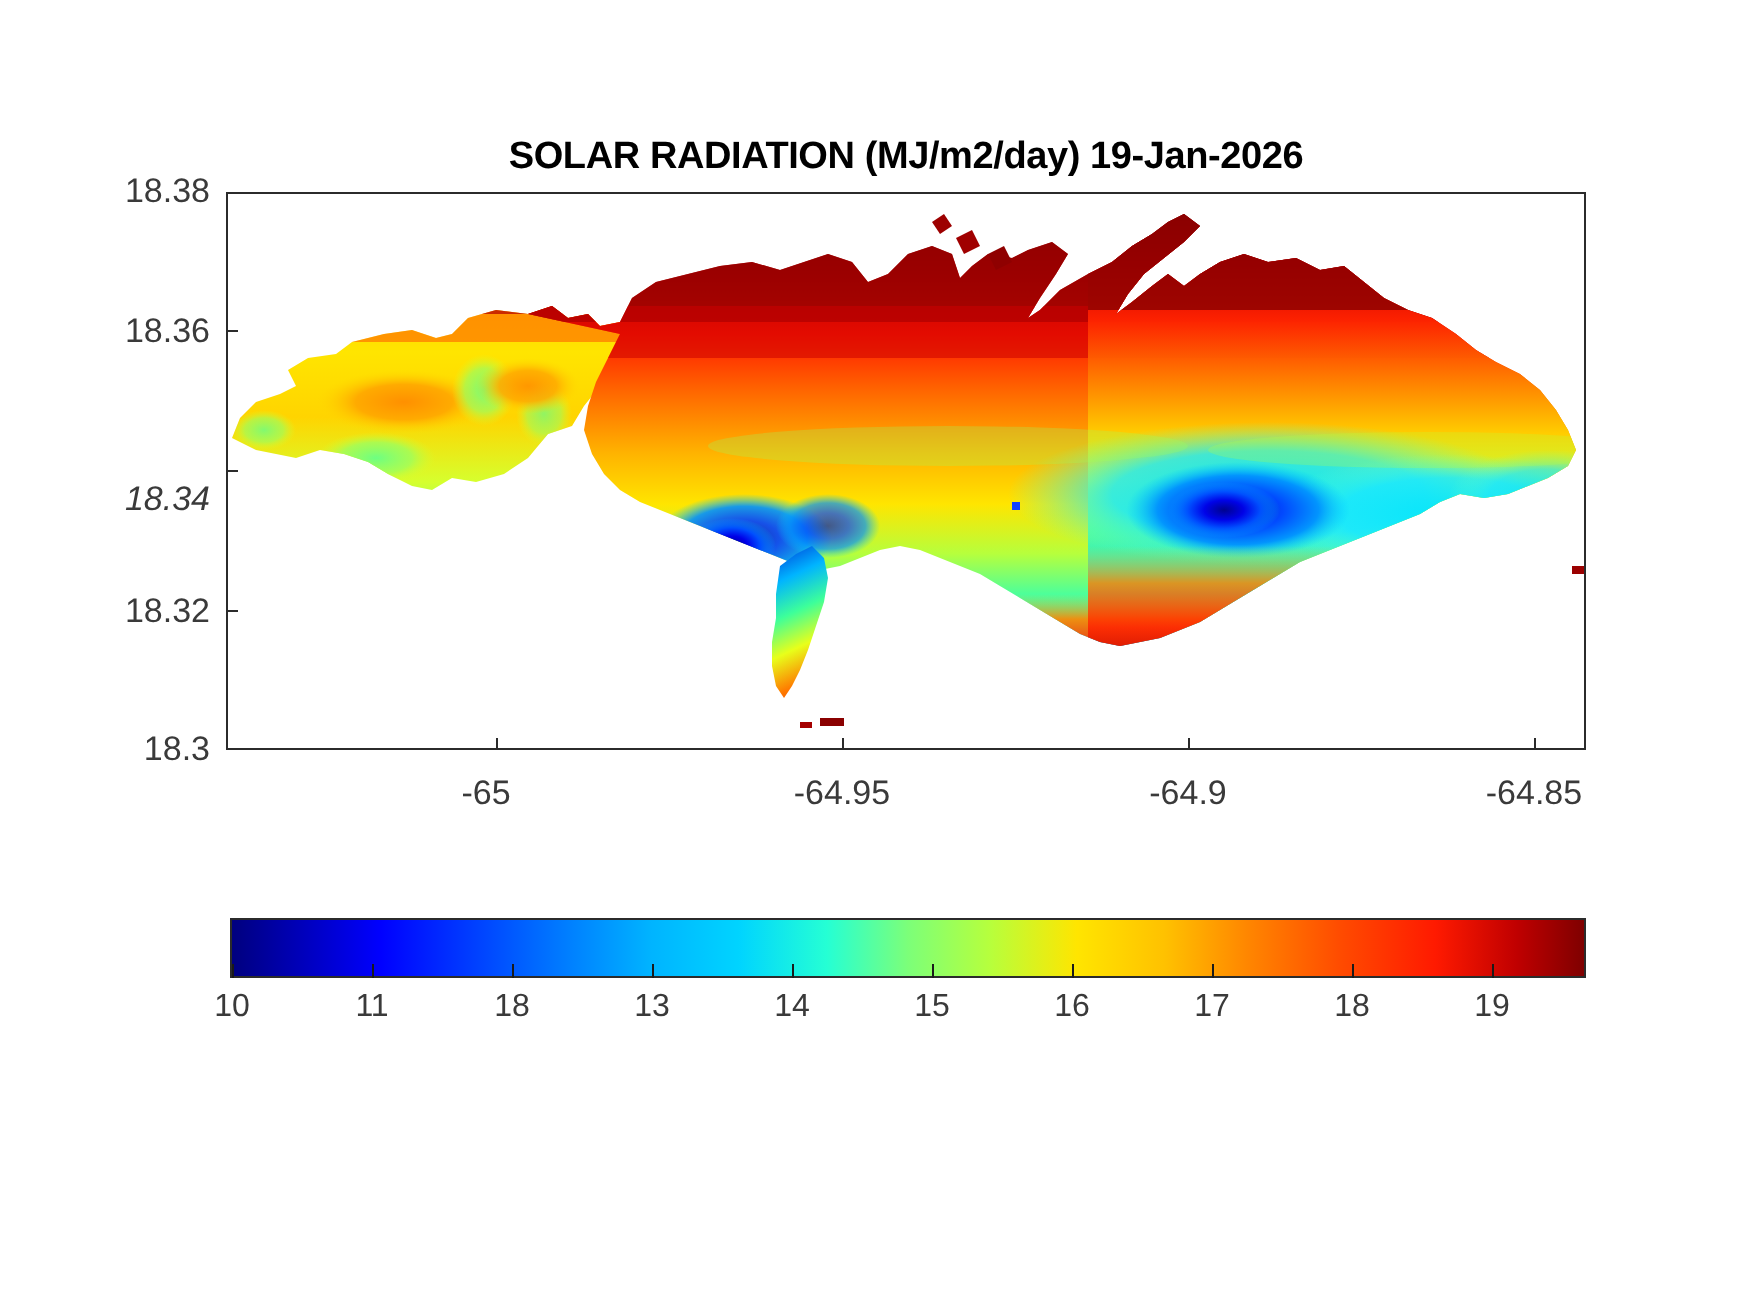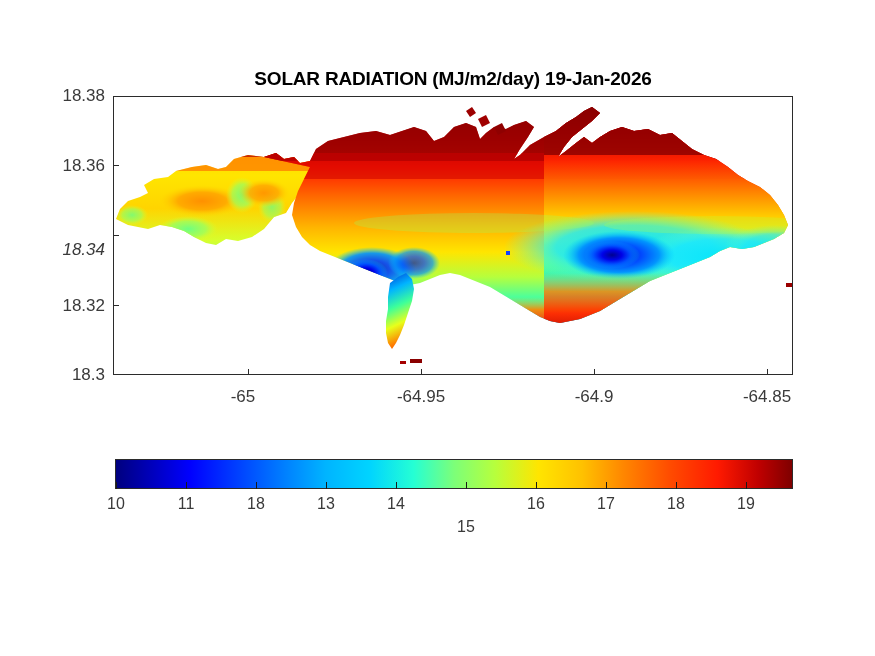--- a/index.html
+++ b/index.html
@@ -330,19 +330,19 @@
     <div class="cb-tick" style="left:491px;"></div>
     <div class="cb-tick" style="left:561px;"></div>
     <div class="cb-tick" style="left:631px;"></div>
   </div>
 
   <div class="cb-label" style="left:86px;">10</div>
   <div class="cb-label" style="left:156px;">11</div>
   <div class="cb-label" style="left:226px;">18</div>
   <div class="cb-label" style="left:296px;">13</div>
   <div class="cb-label" style="left:366px;">14</div>
-  <div class="cb-label" style="left:436px;margin-top:23px;">15</div>
+  <div class="cb-label" style="left:436px;">15</div>
   <div class="cb-label" style="left:506px;">16</div>
   <div class="cb-label" style="left:576px;">17</div>
   <div class="cb-label" style="left:646px;">18</div>
   <div class="cb-label" style="left:716px;">19</div>
 
 </div>
 
 </body></html>

